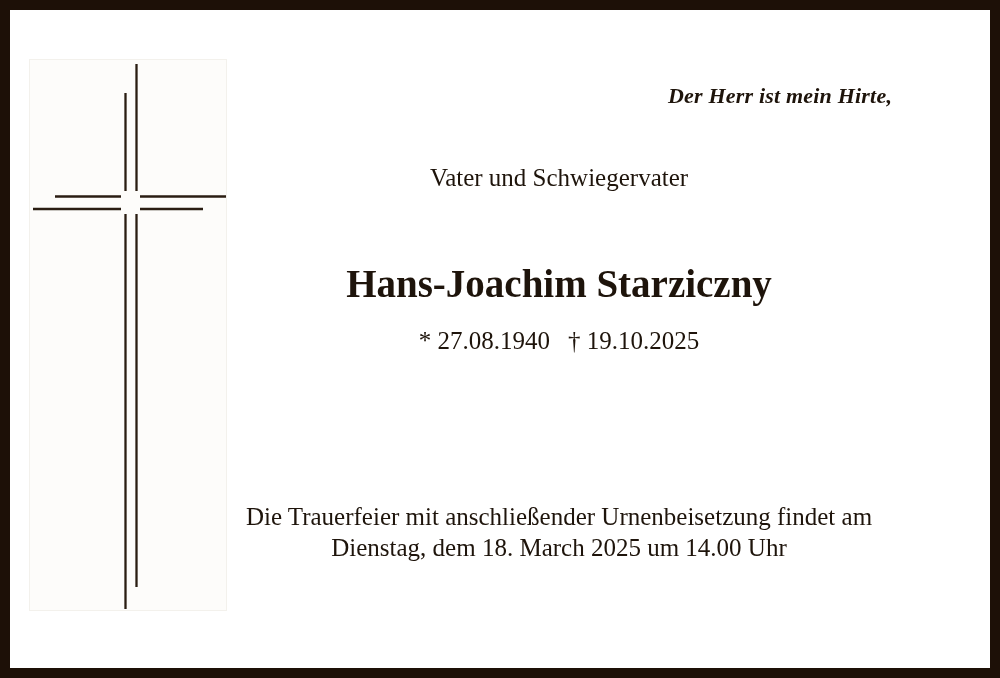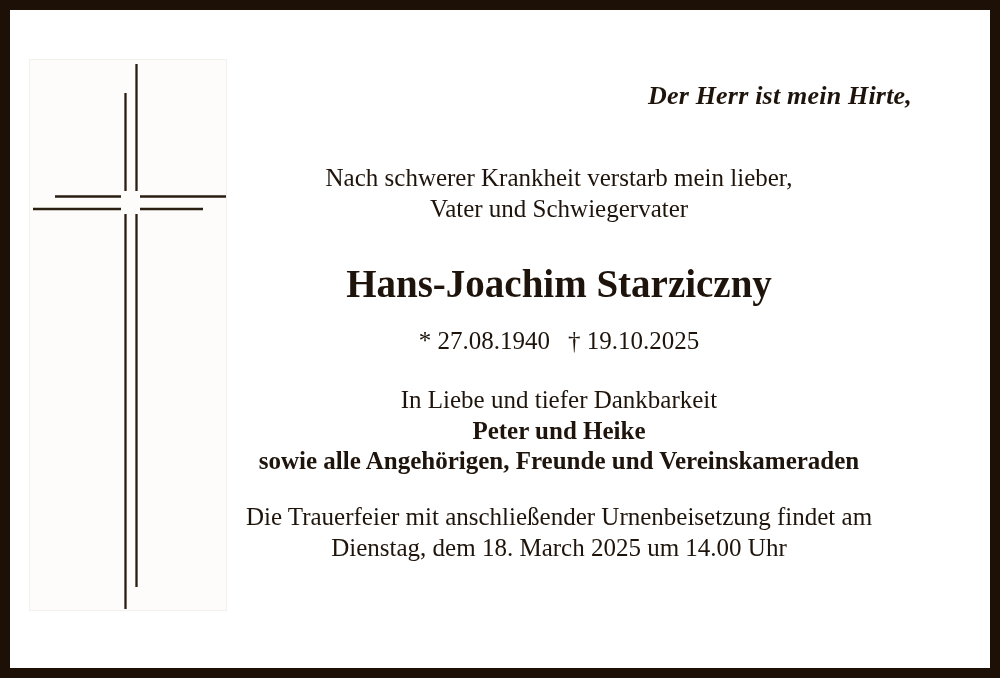--- a/index.html
+++ b/index.html
@@ -30,21 +30,21 @@
 
   
   .quote {
     position: absolute;
     left: 630px;
     top: 71px;
     width: 280px;
     text-align: center;
     font-weight: bold;
     font-style: italic;
-    font-size: 26px;
+    font-size: 22px;
     line-height: 29px;
     letter-spacing: 0.2px;
   }
 
   
   .content {
     position: absolute;
     left: 200px;
     top: 0;
     width: 698px;
@@ -115,35 +115,29 @@
     </svg>
   </div>
 
   <div class="quote">
     <div>Der Herr ist mein Hirte,</div>
   </div>
 
   <div class="content">
 
     <div class="intro">
-      <div>Nach schwerer Krankheit verstarb mein lieber,</div>
       <div>Vater und Schwiegervater</div>
     </div>
 
     <h1 class="name">Hans-Joachim Starziczny</h1>
 
     <div class="dates">
       <span class="birth"><span>*</span> <span>27.08.1940</span></span><span class="death"><span>†</span> <span>19.10.2025</span></span>
     </div>
 
-    <div class="mourners">
-      <div>In Liebe und tiefer Dankbarkeit</div>
-      <div class="bold">Peter und Heike</div>
-      <div class="bold">sowie alle Angehörigen, Freunde und Vereinskameraden</div>
-    </div>
 
     <div class="funeral">
       <div>Die Trauerfeier mit anschließender Urnenbeisetzung findet am</div>
       <div>Dienstag, dem 18. March 2025 um 14.00 Uhr</div>
     </div>
 
   </div>
 
 </div>
 

